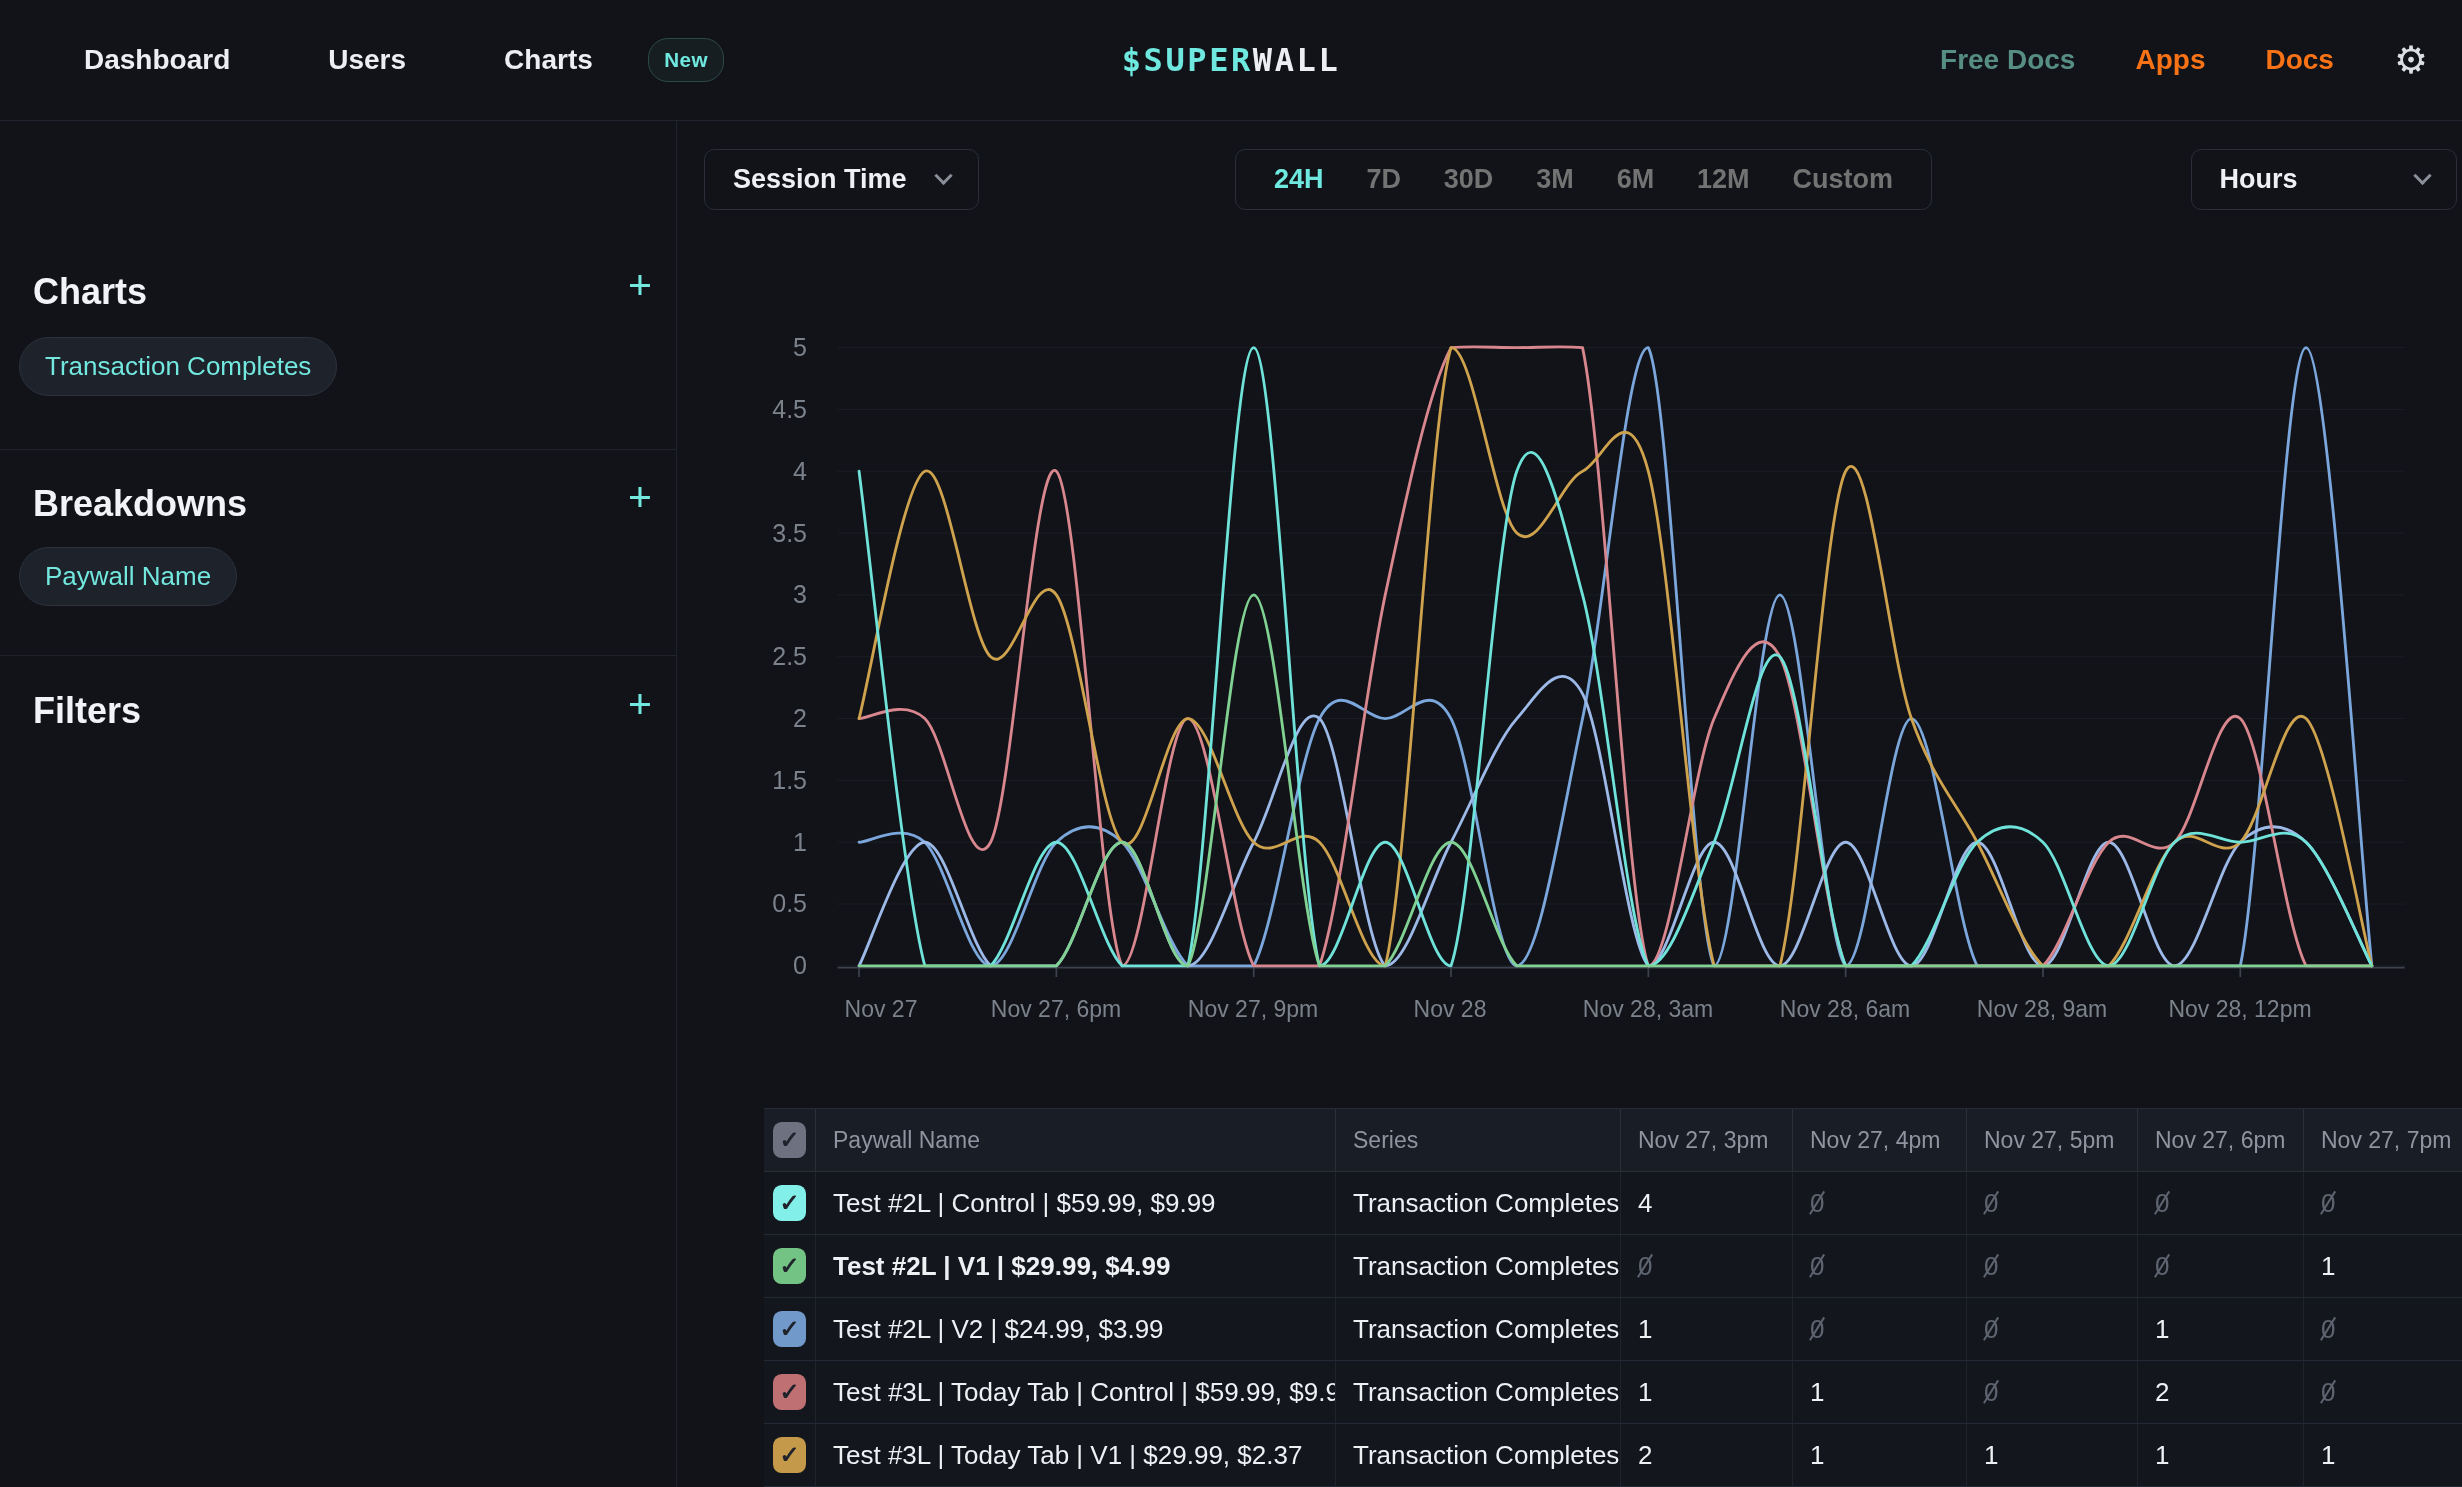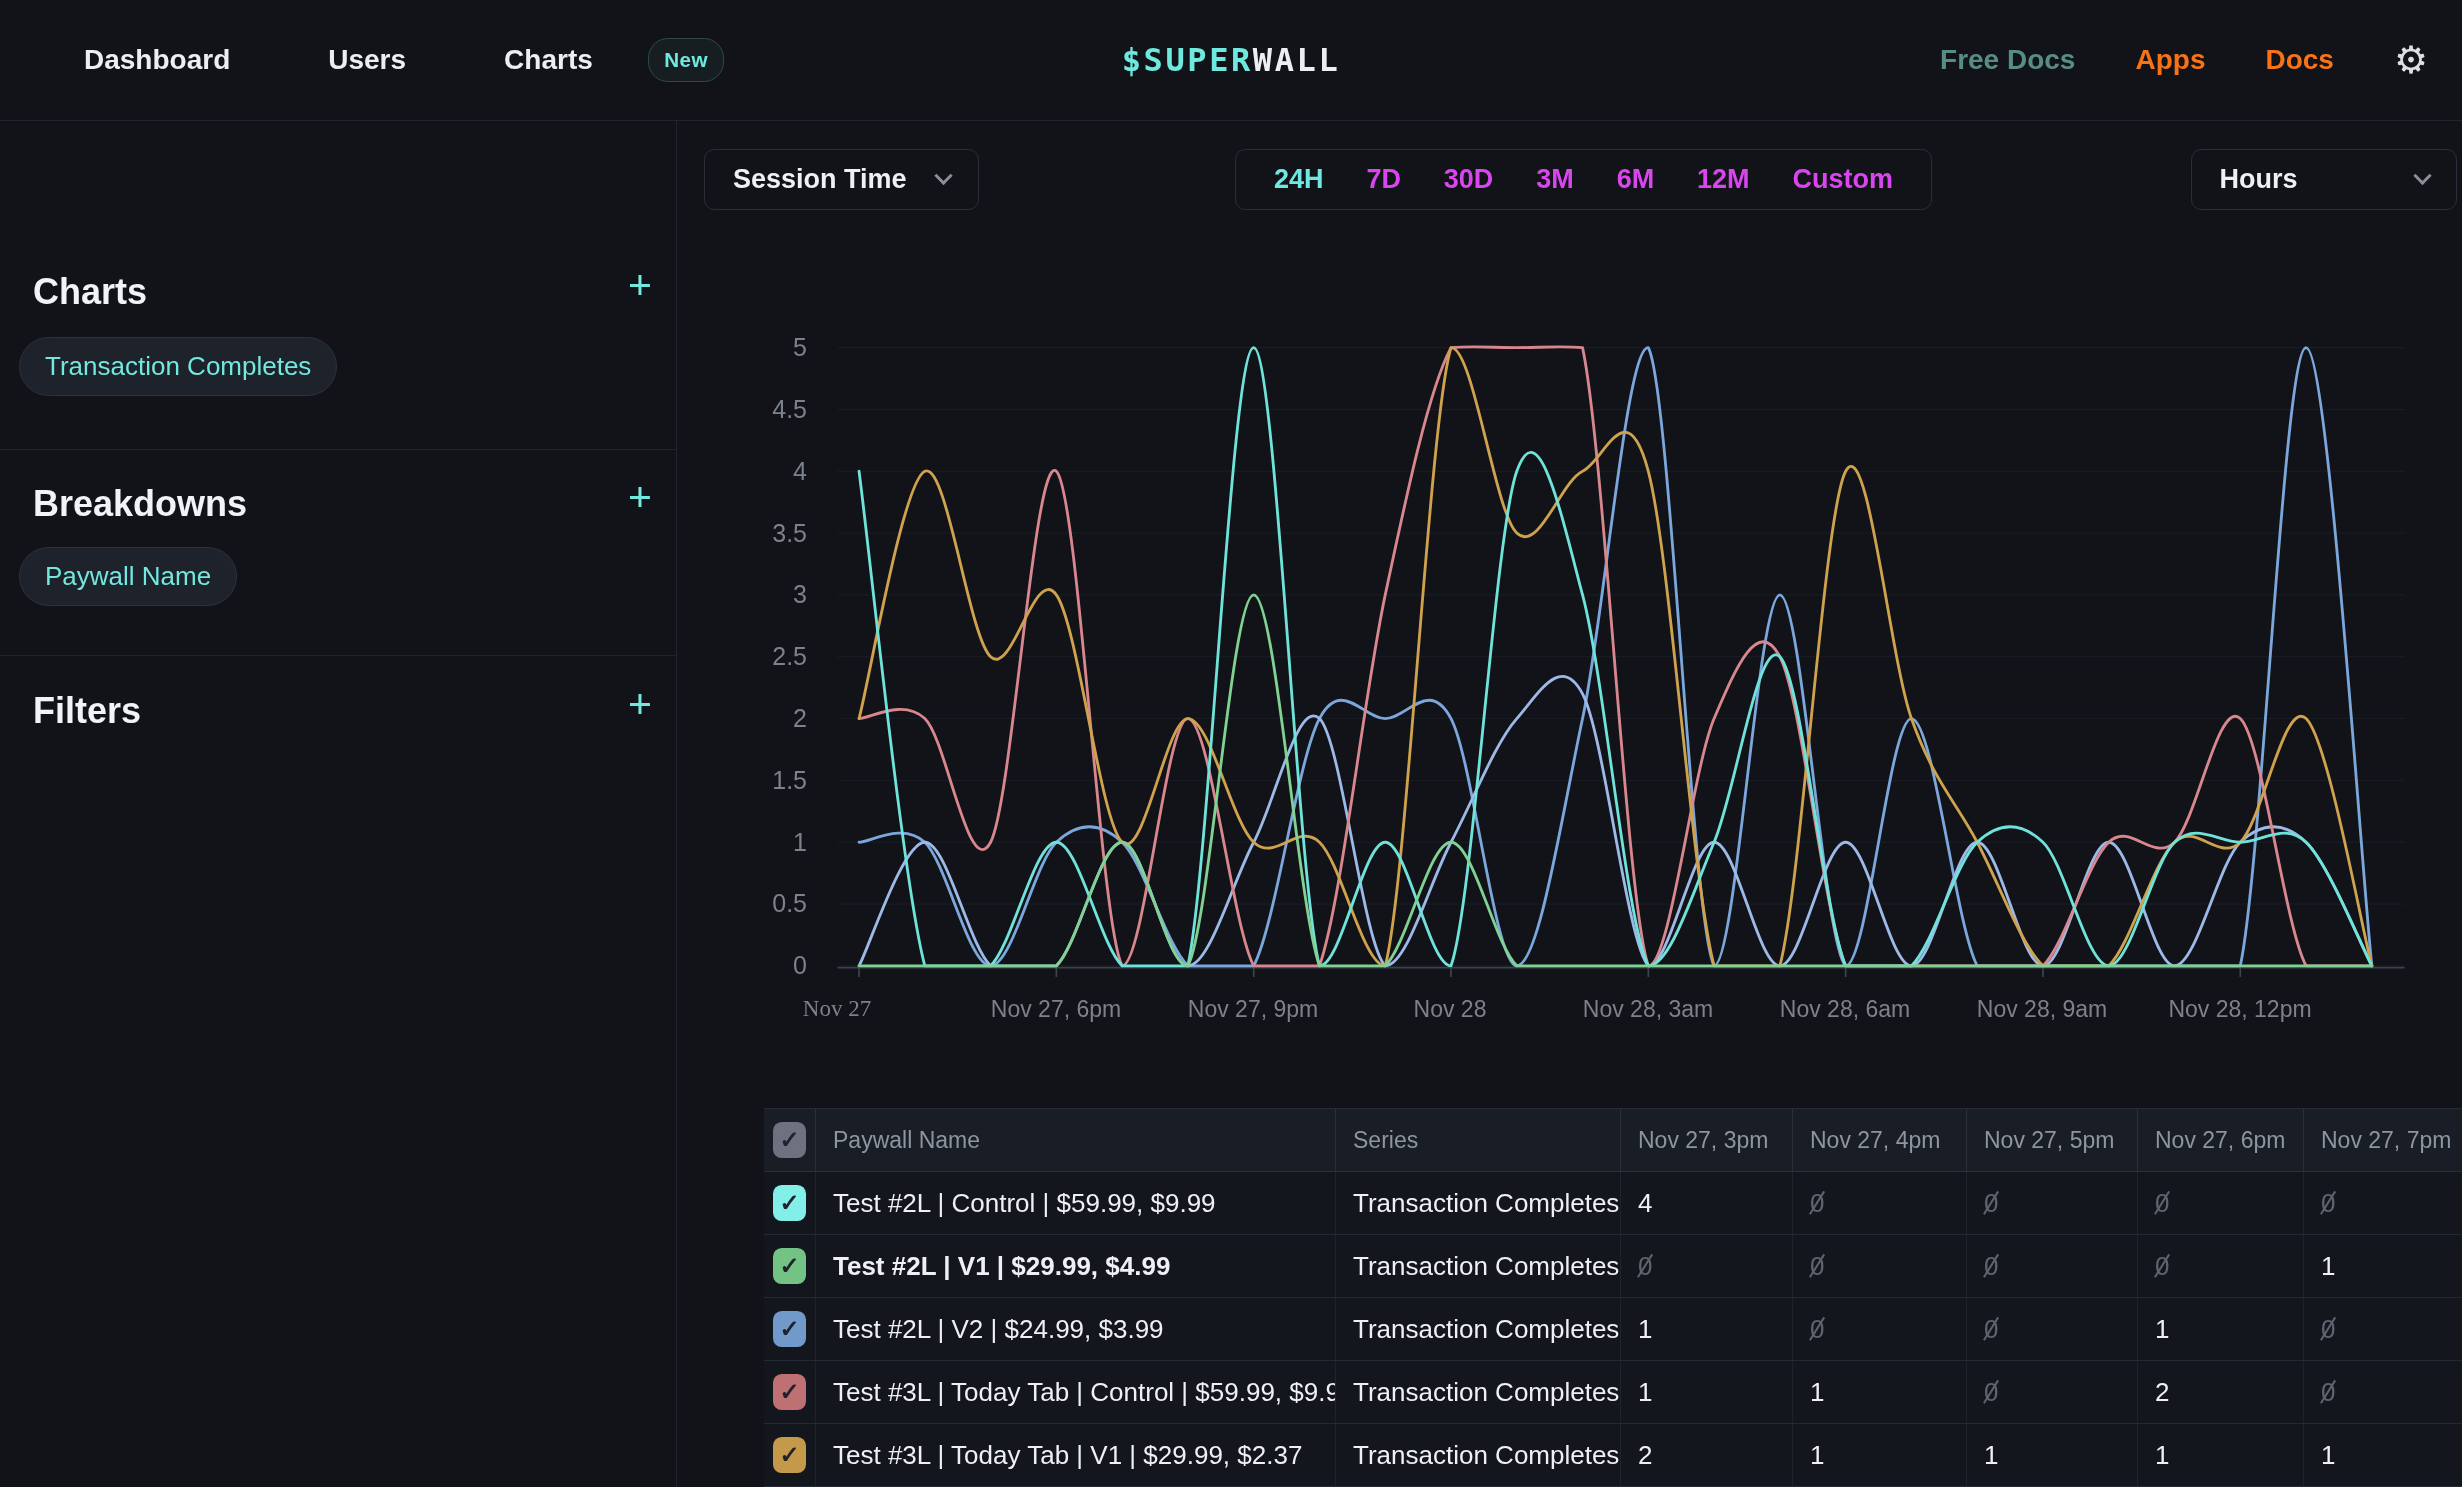--- a/index.html
+++ b/index.html
@@ -37,21 +37,21 @@
   .select-box { position:absolute; top:149px; height:61px; border:0.9px solid #2a2f3a; border-radius:10.3px;
                 display:flex; align-items:center; cursor:pointer; background:#111318; }
   #metric-select { left:704px; width:275px; padding:0 28px; }
   #unit-select   { left:2191px; width:266px; padding:0 27.5px; }
   .select-label { font-size:27px; font-weight:600; color:#eef0f3; flex:1; }
   .chev { width:13px; height:13px; border-right:3px solid #8a8f99; border-bottom:3px solid #8a8f99;
           transform:rotate(45deg) translate(-2.6px,-2.6px); margin-left:10.3px; }
   #range-tabs { position:absolute; left:1235px; top:149px; width:697px; height:61px;
                 border:0.9px solid #2a2f3a; border-radius:10.3px; display:flex; align-items:center;
                 justify-content:space-between; padding:0 38px; background:#111318; }
-  .range-tab { font-size:27px; font-weight:700; color:#d946ef; cursor:pointer; white-space:nowrap; }
+  .range-tab { font-size:27px; font-weight:700; color:#737373; cursor:pointer; white-space:nowrap; }
   .range-tab.active { color:#6fe9e0; }
 
   
   #chart-svg { position:absolute; left:756px; top:326px; }
   .ylab { position:absolute; width:129px; left:678px; text-align:right; font-size:25px; color:#7c828c; }
   .xlab { position:absolute; top:996px; font-size:23px; color:#7c828c; transform:translateX(-50%); white-space:nowrap; }
 
   
   #table { position:absolute; left:764px; top:1108px; width:1698px; }
   .trow { display:flex; width:1698px; }
@@ -157,21 +157,21 @@
     <div class="ylab" style="top: 766px;">1.5</div>
     <div class="ylab" style="top: 704px;">2</div>
     <div class="ylab" style="top: 642px;">2.5</div>
     <div class="ylab" style="top: 580px;">3</div>
     <div class="ylab" style="top: 519px;">3.5</div>
     <div class="ylab" style="top: 457px;">4</div>
     <div class="ylab" style="top: 395px;">4.5</div>
     <div class="ylab" style="top: 333px;">5</div>
   </div>
 <div id="xlabels">
-    <div class="xlab" style="left: 837px; font-family: Liberation Serif, serif;">Nov 27</div>
+    <div class="xlab" style="left: 881px;">Nov 27</div>
     <div class="xlab" style="left: 1056px;">Nov 27, 6pm</div>
     <div class="xlab" style="left: 1253px;">Nov 27, 9pm</div>
     <div class="xlab" style="left: 1450px;">Nov 28</div>
     <div class="xlab" style="left: 1648px;">Nov 28, 3am</div>
     <div class="xlab" style="left: 1845px;">Nov 28, 6am</div>
     <div class="xlab" style="left: 2042px;">Nov 28, 9am</div>
     <div class="xlab" style="left: 2240px;">Nov 28, 12pm</div>
   </div>
 
 <div id="table">

